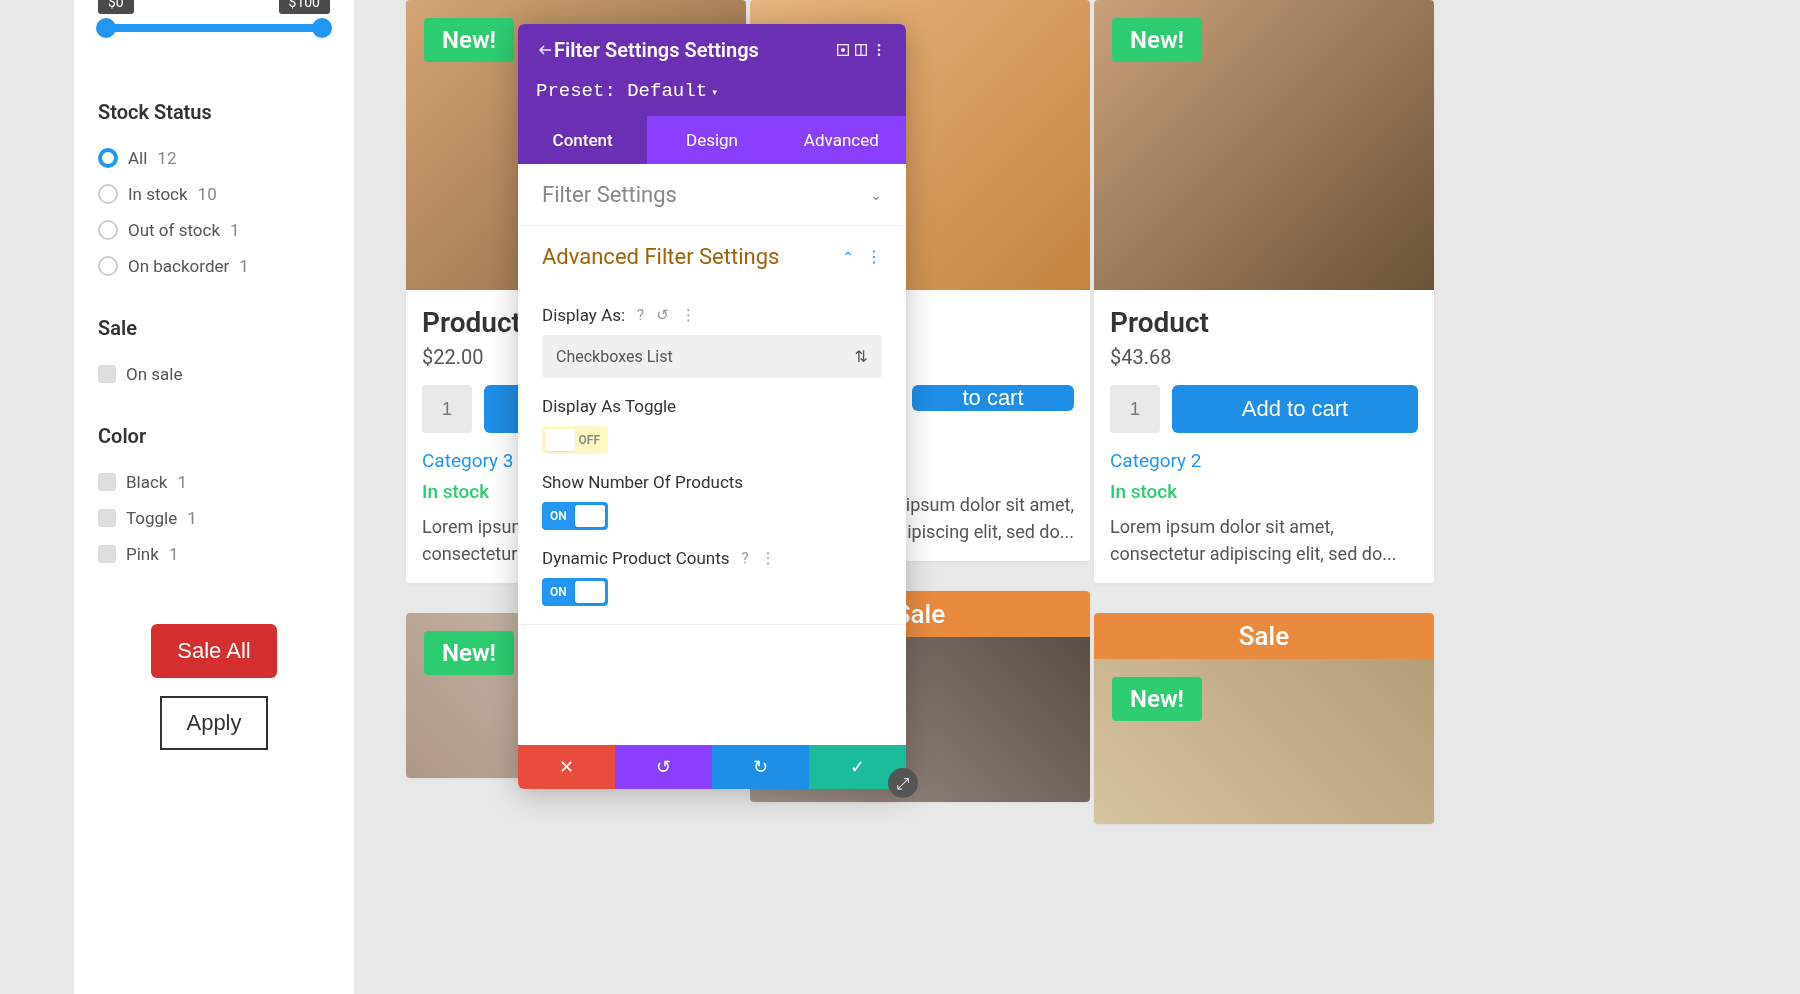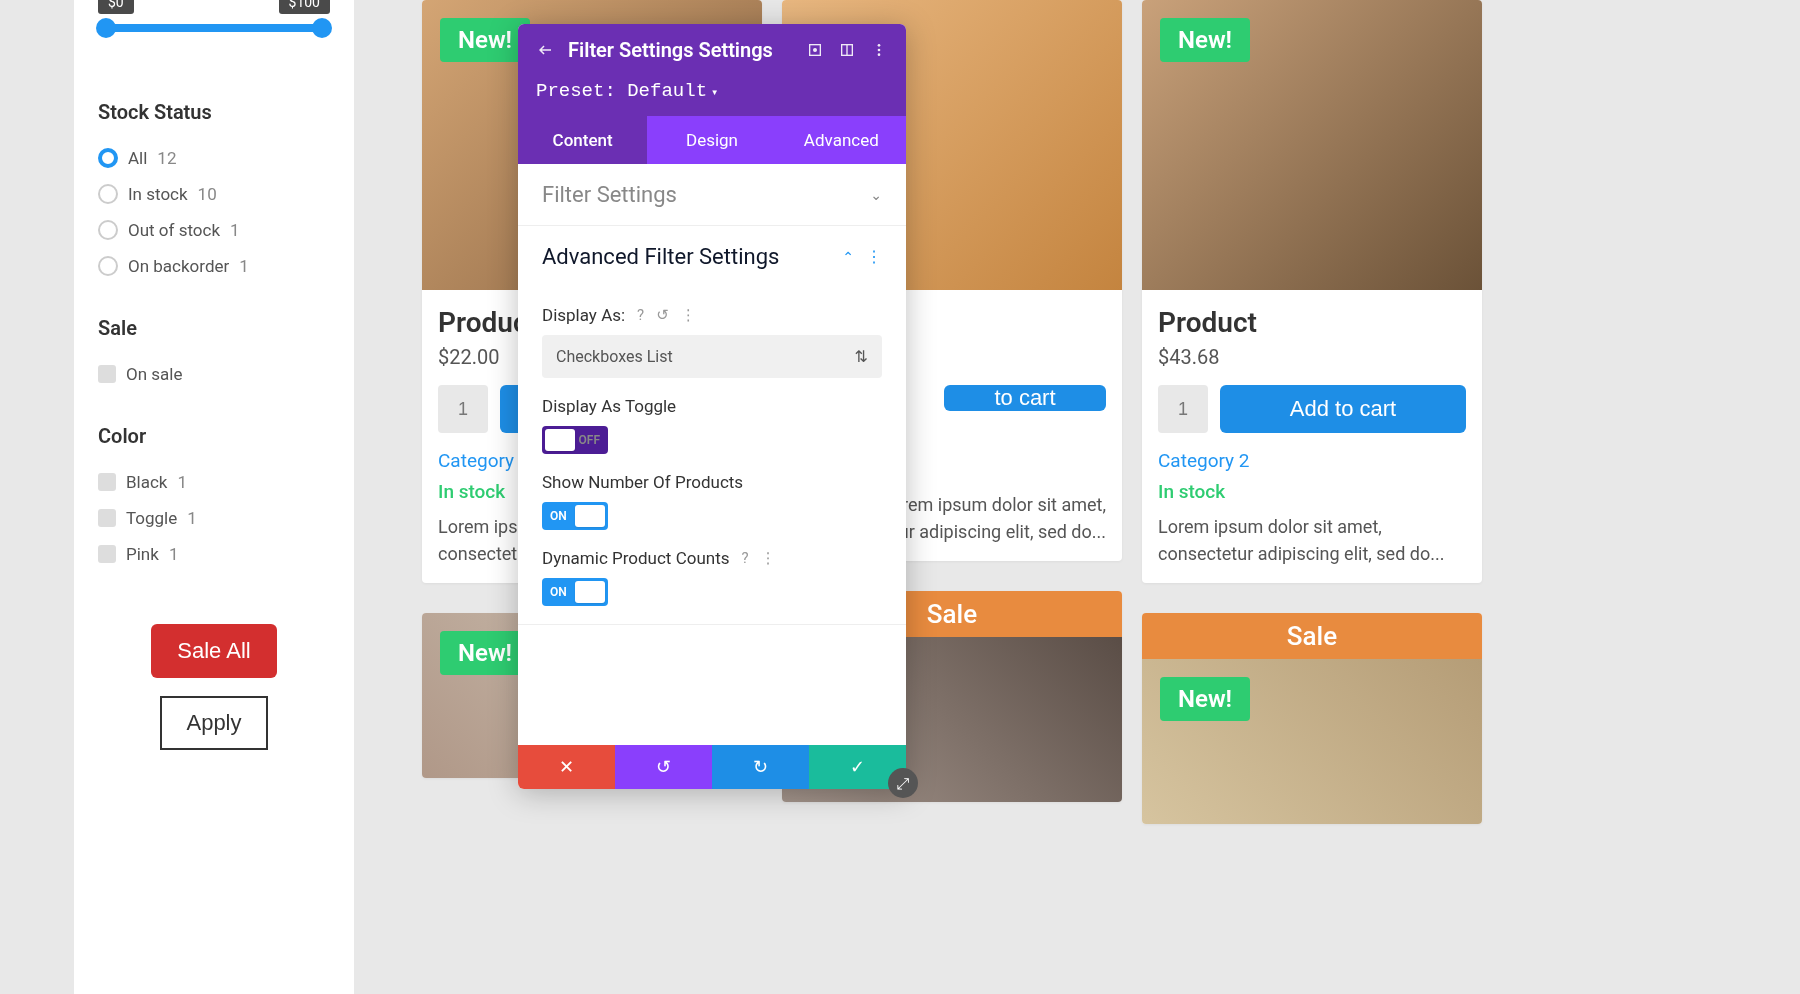--- a/index.html
+++ b/index.html
@@ -21,21 +21,21 @@
   .filter-row { display: flex; align-items: center; gap: 10px; margin-bottom: 16px; font-size: 17px; color: #555; cursor: pointer; }
   .radio { width: 20px; height: 20px; border: 2px solid #ccc; border-radius: 50%; }
   .radio.selected { border: 4px solid #2196f3; }
   .checkbox { width: 18px; height: 18px; background: #ddd; border-radius: 3px; }
   .count { color: #888; }
 
   .clear-btn { background: #d32f2f; color: #fff; font-size: 22px; padding: 14px 26px; border: none; border-radius: 6px; cursor: pointer; display: block; margin: 60px auto 18px; }
   .apply-btn { background: #fff; color: #333; font-size: 22px; padding: 12px 24px; border: 2px solid #333; cursor: pointer; display: block; margin: 0 auto; }
 
   
-  .grid { position: absolute; left: 422px; top: 0; display: flex; gap: 20px; }
+  .grid { position: absolute; left: 406px; top: 0; display: flex; gap: 4px; }
   .col { width: 340px; display: flex; flex-direction: column; gap: 30px; }
   .card { background: #fff; border-radius: 4px; overflow: hidden; box-shadow: 0 1px 3px rgba(0,0,0,0.05); }
   .card-img { height: 290px; position: relative; display: flex; align-items: center; justify-content: center; }
   .card-img.p1 { background: linear-gradient(135deg, #d4a574 0%, #8a6543 100%); }
   .card-img.p2 { background: linear-gradient(135deg, #e8b780 0%, #c4843f 100%); }
   .card-img.p3 { background: linear-gradient(135deg, #c9a17a 0%, #6b5238 100%); }
   .card-img.sale { height: 165px; }
   .card-img.s1 { background: linear-gradient(45deg, #b09888, #cfc3b5); }
   .card-img.s2 { background: linear-gradient(45deg, #a3948b, #5a4d46); }
   .card-img.s3 { background: linear-gradient(45deg, #d6c49f, #b59d77); }
@@ -47,49 +47,49 @@
   .cart-row { display: flex; gap: 12px; margin-bottom: 16px; }
   .qty { width: 50px; height: 48px; background: #e8e8e8; border: none; text-align: center; font-size: 18px; border-radius: 4px; color:#777; }
   .add-cart { flex: 1; background: #1e8ee6; color: #fff; font-size: 22px; font-weight: 500; border: none; border-radius: 6px; cursor: pointer; padding: 0 14px; white-space: nowrap; }
   .category { color: #2196f3; font-size: 19px; margin-bottom: 8px; }
   .stock { color: #2ecc71; font-size: 19px; font-weight: 500; margin-bottom: 10px; }
   .desc { color: #555; font-size: 18px; line-height: 1.5; }
 
   
   .modal { position: absolute; left: 518px; top: 24px; width: 388px; background: #fff; border-radius: 6px; box-shadow: 0 4px 30px rgba(0,0,0,0.25); overflow: hidden; }
   .modal-header { background: #6b2fb3; color: #fff; padding: 14px 18px; }
-  .modal-header-row { display: flex; align-items: center; gap: 14px; }
+  .modal-header-row { display: flex; align-items: center; }
   .modal-title { font-size: 20px; font-weight: 600; flex: 1; }
   .modal-icon { width: 18px; height: 18px; cursor: pointer; opacity: 0.9; display:inline-flex; align-items:center; justify-content:center; }
   .modal-preset { font-size: 19px; margin-top: 18px; cursor: pointer; font-family: Liberation Mono, monospace; }
   .modal-preset::after { content: "▾"; margin-left: 4px; font-size: 12px; }
 
   .tabs { display: flex; background: #8a3ffc; }
   .tab { flex: 1; text-align: center; color: #fff; padding: 14px 0; font-size: 17px; cursor: pointer; }
   .tab.active { background: #6b2fb3; font-weight: 500; }
 
   .search-row { display: flex; align-items: center; padding: 10px 18px; border-bottom: 1px solid #eee; }
   .search-row input { flex: 1; border: none; font-size: 16px; color: #888; outline: none; background: transparent; }
   .filter-btn { background: #e5e5e5; border: none; padding: 8px 14px; font-size: 15px; border-radius: 4px; cursor: pointer; color: #555; display:flex; align-items:center; gap:6px; }
 
   .section { padding: 18px 24px; border-bottom: 1px solid #eee; }
   .section-row { display: flex; align-items: center; justify-content: space-between; cursor: pointer; }
   .section-title { font-size: 22px; color: #888; }
-  .section-title.open { color: #0f172a; text-align: right; }
+  .section-title.open { color: #a16207; text-align: right; }
   .chevron { color: #888; font-size: 14px; }
   .chevron.open { color: #2196f3; }
   .section-menu { color: #2196f3; cursor: pointer; }
 
   .field { padding: 0 24px; margin-top: 18px; }
   .field-label-row { display: flex; align-items: center; gap: 12px; margin-bottom: 10px; }
   .field-label { font-size: 17px; color: #333; }
   .mini-icon { color: #999; font-size: 15px; cursor: pointer; }
   .select-box { display:flex; align-items:center; justify-content:space-between; background: #f0f0f0; padding: 12px 14px; border-radius: 4px; font-size: 16px; color: #555; cursor: pointer; }
 
-  .toggle { width: 66px; height: 28px; background: #4c1d95; border-radius: 4px; position: relative; cursor: pointer; display:flex; align-items:center; }
+  .toggle { width: 66px; height: 28px; background: #fef9c3; border-radius: 4px; position: relative; cursor: pointer; display:flex; align-items:center; }
   .toggle .knob { width: 30px; height: 22px; background: #fff; border-radius: 3px; position: absolute; top: 3px; box-shadow: 0 1px 2px rgba(0,0,0,0.1); }
   .toggle.off .knob { left: 3px; }
   .toggle.off .lbl { position:absolute; right:8px; font-size:12px; color:#888; font-weight:600; }
   .toggle.on { background: #2196f3; }
   .toggle.on .knob { right: 3px; }
   .toggle.on .lbl { position:absolute; left:8px; font-size:12px; color:#fff; font-weight:600; }
 
   .modal-spacer { height: 120px; }
   .modal-footer { display: flex; height: 44px; }
   .modal-footer button { flex: 1; border: none; color: #fff; font-size: 18px; cursor: pointer; display:flex; align-items:center; justify-content:center; }

